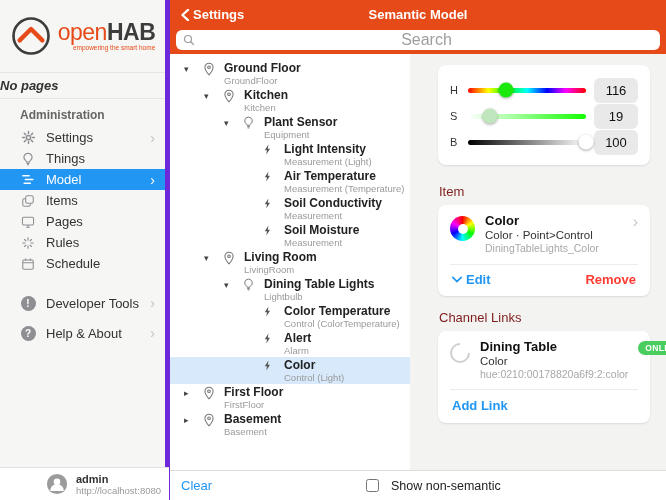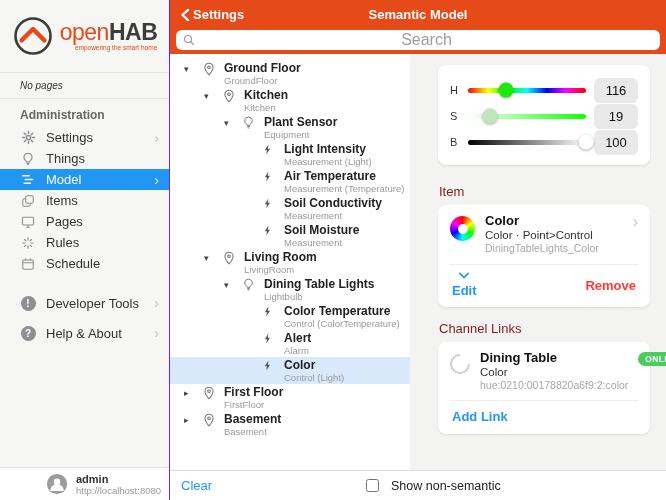--- a/index.html
+++ b/index.html
@@ -8,31 +8,31 @@
     position: relative;
     font-family: "Liberation Sans", sans-serif;
     background: #fff;
     overflow: hidden;
     color: #222;
   }
   svg { display:block; }
 
   
   .sidebar { position:absolute; left:0; top:0; width:170px; height:500px;
-             background:#f6f6f4; border-right:1px solid #6d28d9; }
+             background:#f6f6f4; border-right:5px solid #6d28d9; }
   .logo-block { height:72px; display:flex; align-items:center; justify-content:center; gap:6px; }
   .logo-circle { width:42px; height:42px; }
   .logo-textcol { display:flex; flex-direction:column; align-items:flex-end; }
   .logo-word { font-size:23px; font-weight:bold; letter-spacing:-0.5px; line-height:22px; }
   .logo-open { color:#e64a19; font-weight:normal; }
   .logo-hab  { color:#3c3c3c; }
   .logo-tag { font-size:6.5px; color:#e64a19; margin-top:1px; }
   .nopages { border-top:1px solid #e5e5e3; border-bottom:1px solid #e5e5e3;
-             height:27px; display:flex; align-items:center; padding-left:20px;
-             font-style:italic; font-size:10px; color:#333; }
+             height:27px; display:flex; align-items:center; 
+             font-style:italic; font-size:13px; color:#333;font-weight:bold; }
   .side-section-label { padding:9px 0 5px 20px; font-size:12px; color:#666; font-weight:600; }
   .side-item { height:21px; display:flex; align-items:center; padding:0 10px 0 20px;
                gap:10px; font-size:13px; color:#333; cursor:pointer; }
   .side-item .si-icon { width:16px; height:16px; display:flex; align-items:center; justify-content:center; color:#8e8e93; }
   .side-item .si-chevron { margin-left:auto; color:#c3c3c3; font-size:14px; line-height:14px; }
   .side-item.active { background:#2196f3; color:#fff; }
   .side-item.active .si-icon { color:#fff; }
   .side-item.active .si-chevron { color:#fff; }
   .side-secondary { margin-top:14px; }
   .side-secondary .side-item { height:30px; }
@@ -91,21 +91,21 @@
   .colorwheel { width:25px; height:25px; border-radius:50%; position:relative; flex:none; margin-top:2px;
                 background:conic-gradient(#f00,#ff0,#0f0,#0ff,#00f,#f0f,#f00); }
   .colorwheel::after { content:""; position:absolute; left:50%; top:50%; transform:translate(-50%,-50%);
                        width:10px; height:10px; border-radius:50%; background:#fff; }
   .item-title { font-size:13px; font-weight:bold; color:#111; line-height:14px; }
   .item-type { font-size:11.5px; color:#333; line-height:14px; }
   .item-id { font-size:10.5px; color:#a8a8a8; line-height:13px; }
   .row-chevron { margin-left:auto; color:#c7c7cc; font-size:16px; line-height:16px; }
   .item-footer { display:flex; justify-content:space-between; align-items:center;
                  border-top:1px solid #ececec; margin-top:9px; padding:7px 2px 9px; }
-  .edit-link { display:flex; align-items:center; gap:4px; color:#2196f3; font-size:13px; font-weight:600; cursor:pointer;flex-direction:column; }
+  .edit-link { display:flex; align-items:center; gap:4px; color:#2196f3; font-size:13px; font-weight:600; cursor:pointer; }
   .remove-link { color:#ff3b30; font-size:13px; font-weight:600; cursor:pointer; }
   .chan-card { padding:9px 12px 0; }
   .chan-icon { width:20px; height:20px; border:2px solid #cfcfcf; border-right-color:transparent;
                border-radius:50%; transform:rotate(-45deg); flex:none; margin-top:3px; }
   .chan-right { margin-left:auto; display:flex; align-items:flex-start; gap:3px; }
   .badge { background:#49cd5e; color:#fff; font-size:8.5px; font-weight:bold; letter-spacing:.3px;
            padding:2px 7px; border-radius:8px; margin-top:1px; }
   .addlink { border-top:1px solid #ececec; margin-top:8px; padding:8px 2px 10px;
              color:#2196f3; font-size:13px; font-weight:bold; cursor:pointer; }
 

